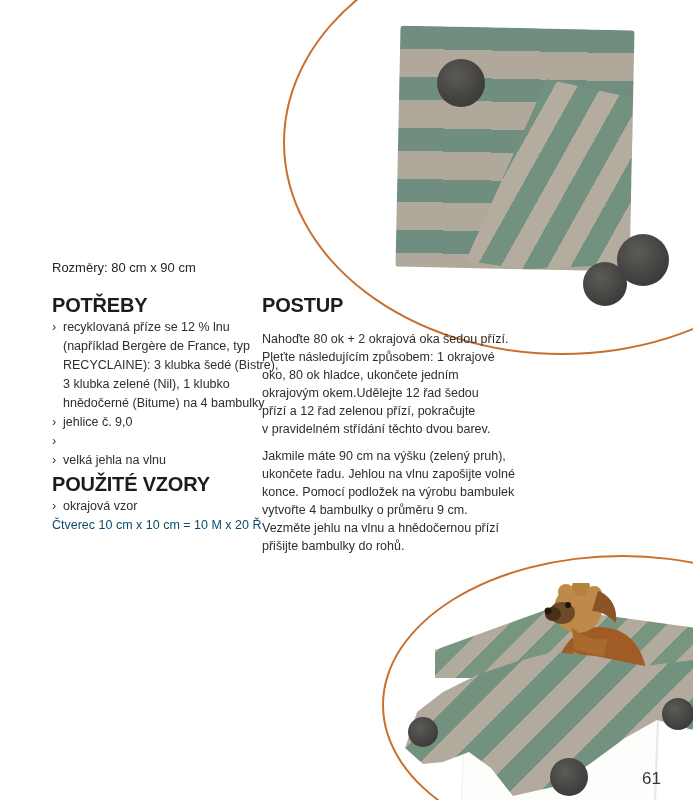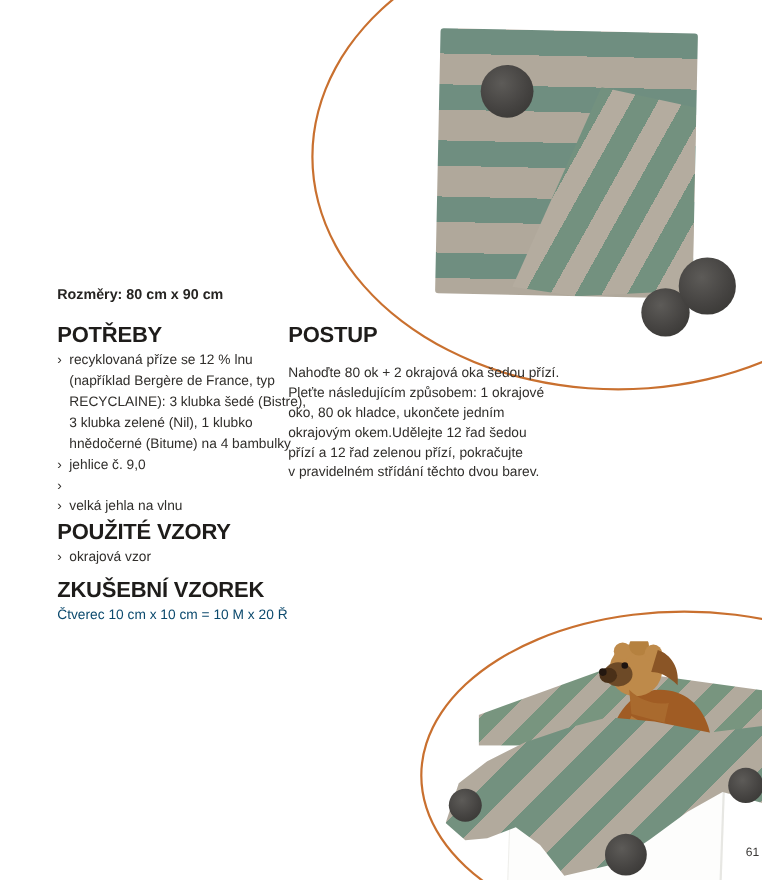--- a/index.html
+++ b/index.html
@@ -52,33 +52,33 @@
       16.1% 82.7%,9.4% 83.6%);
     background:repeating-linear-gradient(135deg,#73917f 0 21px,#b2aa9d 21px 42px);
   }
   .pom-d{left:13px;top:137px;width:30px;height:30px;z-index:5;}
   .pom-e{left:155px;top:178px;width:38px;height:38px;z-index:5;}
   .pom-f{left:267px;top:118px;width:32px;height:32px;z-index:5;}
 
   
   .col-left{position:absolute;left:52px;top:260px;width:230px;z-index:2;}
   .col-right{position:absolute;left:262px;top:260px;width:240px;z-index:2;}
-  .dim-label{font-size:13px;line-height:15px;font-weight:bold;color:#262422;margin:0 0 22px 0;}
+  .dim-label{font-size:13px;line-height:15px;font-weight:normal;color:#262422;margin:0 0 22px 0;}
   h3{font-size:20px;line-height:16px;font-weight:bold;color:#1e1c1a;
      letter-spacing:-0.2px;margin:0 0 5px 0;}
   .h-gap-sm{margin-top:6px;}
   .h-gap-md{margin-top:13px;}
   ul.needs{list-style:none;margin:0;padding:0;}
   ul.needs li{display:flex;font-size:12.5px;line-height:19px;color:#302e2b;}
   ul.needs .bullet{width:11px;flex:0 0 11px;color:#302e2b;}
   ul.needs .item-text{white-space:pre;}
   .gauge-text{font-size:12.5px;line-height:18px;color:#0c4a6e;margin:0;white-space:pre;}
   .col-right h3{margin-top:37px;margin-bottom:17px;}
   .col-right p{font-size:12.5px;line-height:18px;color:#302e2b;margin:0 0 9px 0;white-space:pre;}
-  .page-number{position:absolute;left:678px;top:769px;font-size:11px;color:#3a3836;z-index:2;}
+  .page-number{position:absolute;left:642px;top:769px;font-size:17px;color:#3a3836;z-index:2;}
 </style>
 </head>
 <body>
 
 <div class="page">
 
   <div class="arc arc-top"></div>
   <div class="arc arc-bottom"></div>
 
   <div class="photo-top">
@@ -141,28 +141,33 @@
     </ul>
 
     <h3 class="h-gap-sm">POUŽITÉ VZORY</h3>
     <ul class="needs">
       <li>
         <span class="bullet">›</span>
         <span class="item-text">okrajová vzor</span>
       </li>
     </ul>
 
-    <h3 class="h-gap-md">ZKUŠEBNÍ VZOREK</h3>
     <p class="gauge-text">Čtverec 10 cm x 10 cm = 10 M x 20 Ř</p>
   </div>
 
   <div class="col-right">
     <h3>POSTUP</h3>
     <p>Nahoďte 80 ok + 2 okrajová oka šedou přízí.
 Pleťte následujícím způsobem: 1 okrajové
 oko, 80 ok hladce, ukončete jedním
 okrajovým okem.Udělejte 12 řad šedou
 přízí a 12 řad zelenou přízí, pokračujte
 v pravidelném střídání těchto dvou barev.</p>
+    <p>Jakmile máte 90 cm na výšku (zelený pruh),
+ukončete řadu. Jehlou na vlnu zapošijte volné
+konce. Pomocí podložek na výrobu bambulek
+vytvořte 4 bambulky o průměru 9 cm.
+Vezměte jehlu na vlnu a hnědočernou přízí
+přišijte bambulky do rohů.</p>
   </div>
 
   <div class="page-number">61</div>
 </div>
 
 </body></html>

